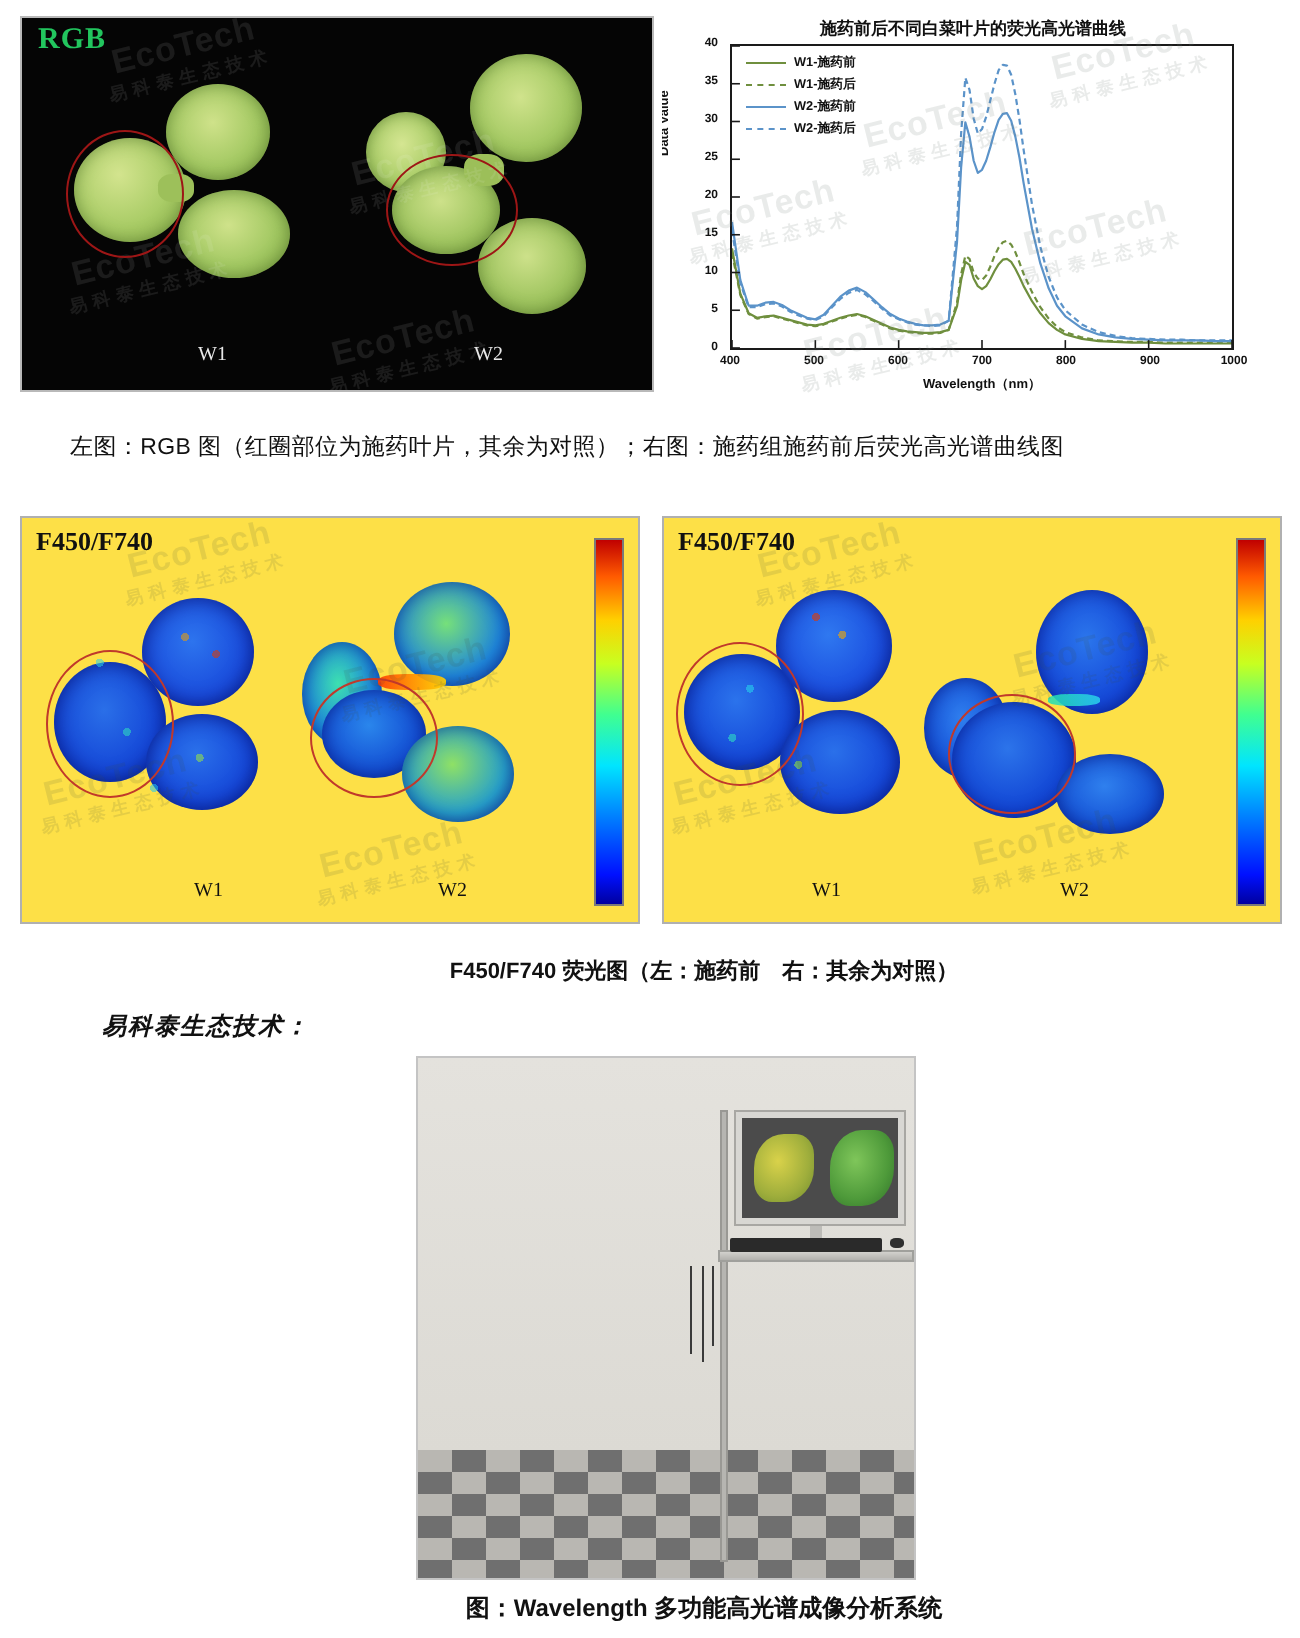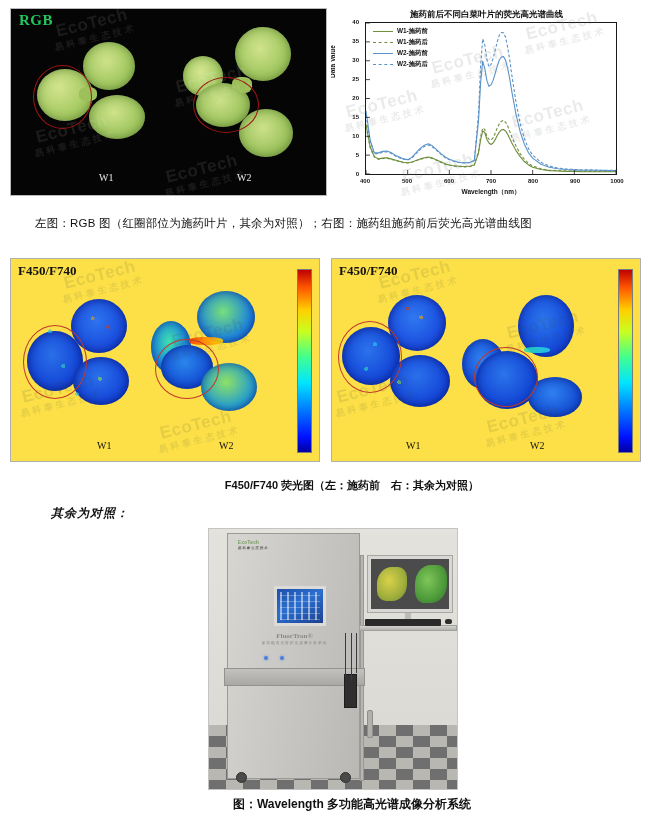--- a/index.html
+++ b/index.html
@@ -415,42 +415,28 @@
         <div class="wm dark" style="left:150px;top:150px;">
             <span class="wm-en">EcoTech</span>
             <span class="wm-cn">易科泰生态技术</span>
           </div>
       </div>
     </div>
   </div>
 
   <div class="cap cap-2">F450/F740 荧光图（左：施药前　右：其余为对照）</div>
 
-  <div class="cap cap-3">其余为对照：</div>
+  <div class="cap cap-3">易科泰生态技术：</div>
 
   <div class="instr">
     <div class="wall"></div>
     <div class="floor-tiles"></div>
 
     <div class="post"></div>
 
-    <div class="cabinet">
-      <div class="brand-top">EcoTech</div>
-      <div class="brand-top2">易科泰生态技术</div>
-      <div class="screen-s"></div>
-      <div class="fluor-mark">FluorTron®</div>
-      <div class="fluor-sub">多功能高光谱荧光成像分析系统</div>
-      <div class="led" style="left:36px;top:122px;"></div>
-      <div class="led" style="left:52px;top:122px;"></div>
-      <div class="cab-band" style="top:134px;"></div>
-      <div class="boxport"></div>
-      <div class="handle"></div>
-      <div class="caster" style="left:8px;top:238px;"></div>
-      <div class="caster" style="left:112px;top:238px;"></div>
-    </div>
 
     <div class="monitor">
       <div class="mon-screen">
         <div class="mon-leaf" style="left:6px;top:8px;width:30px;height:34px;background:radial-gradient(ellipse at 40% 40%,#d9d24a,#9fae3c 60%,#6f8b2e);"></div>
         <div class="mon-leaf" style="left:44px;top:6px;width:32px;height:38px;background:radial-gradient(ellipse at 40% 40%,#7fc65a,#4e9a3a 60%,#2f6f28);"></div>
       </div>
     </div>
     <div class="mon-stand"></div>
     <div class="desk"></div>
     <div class="keyboard"></div>

